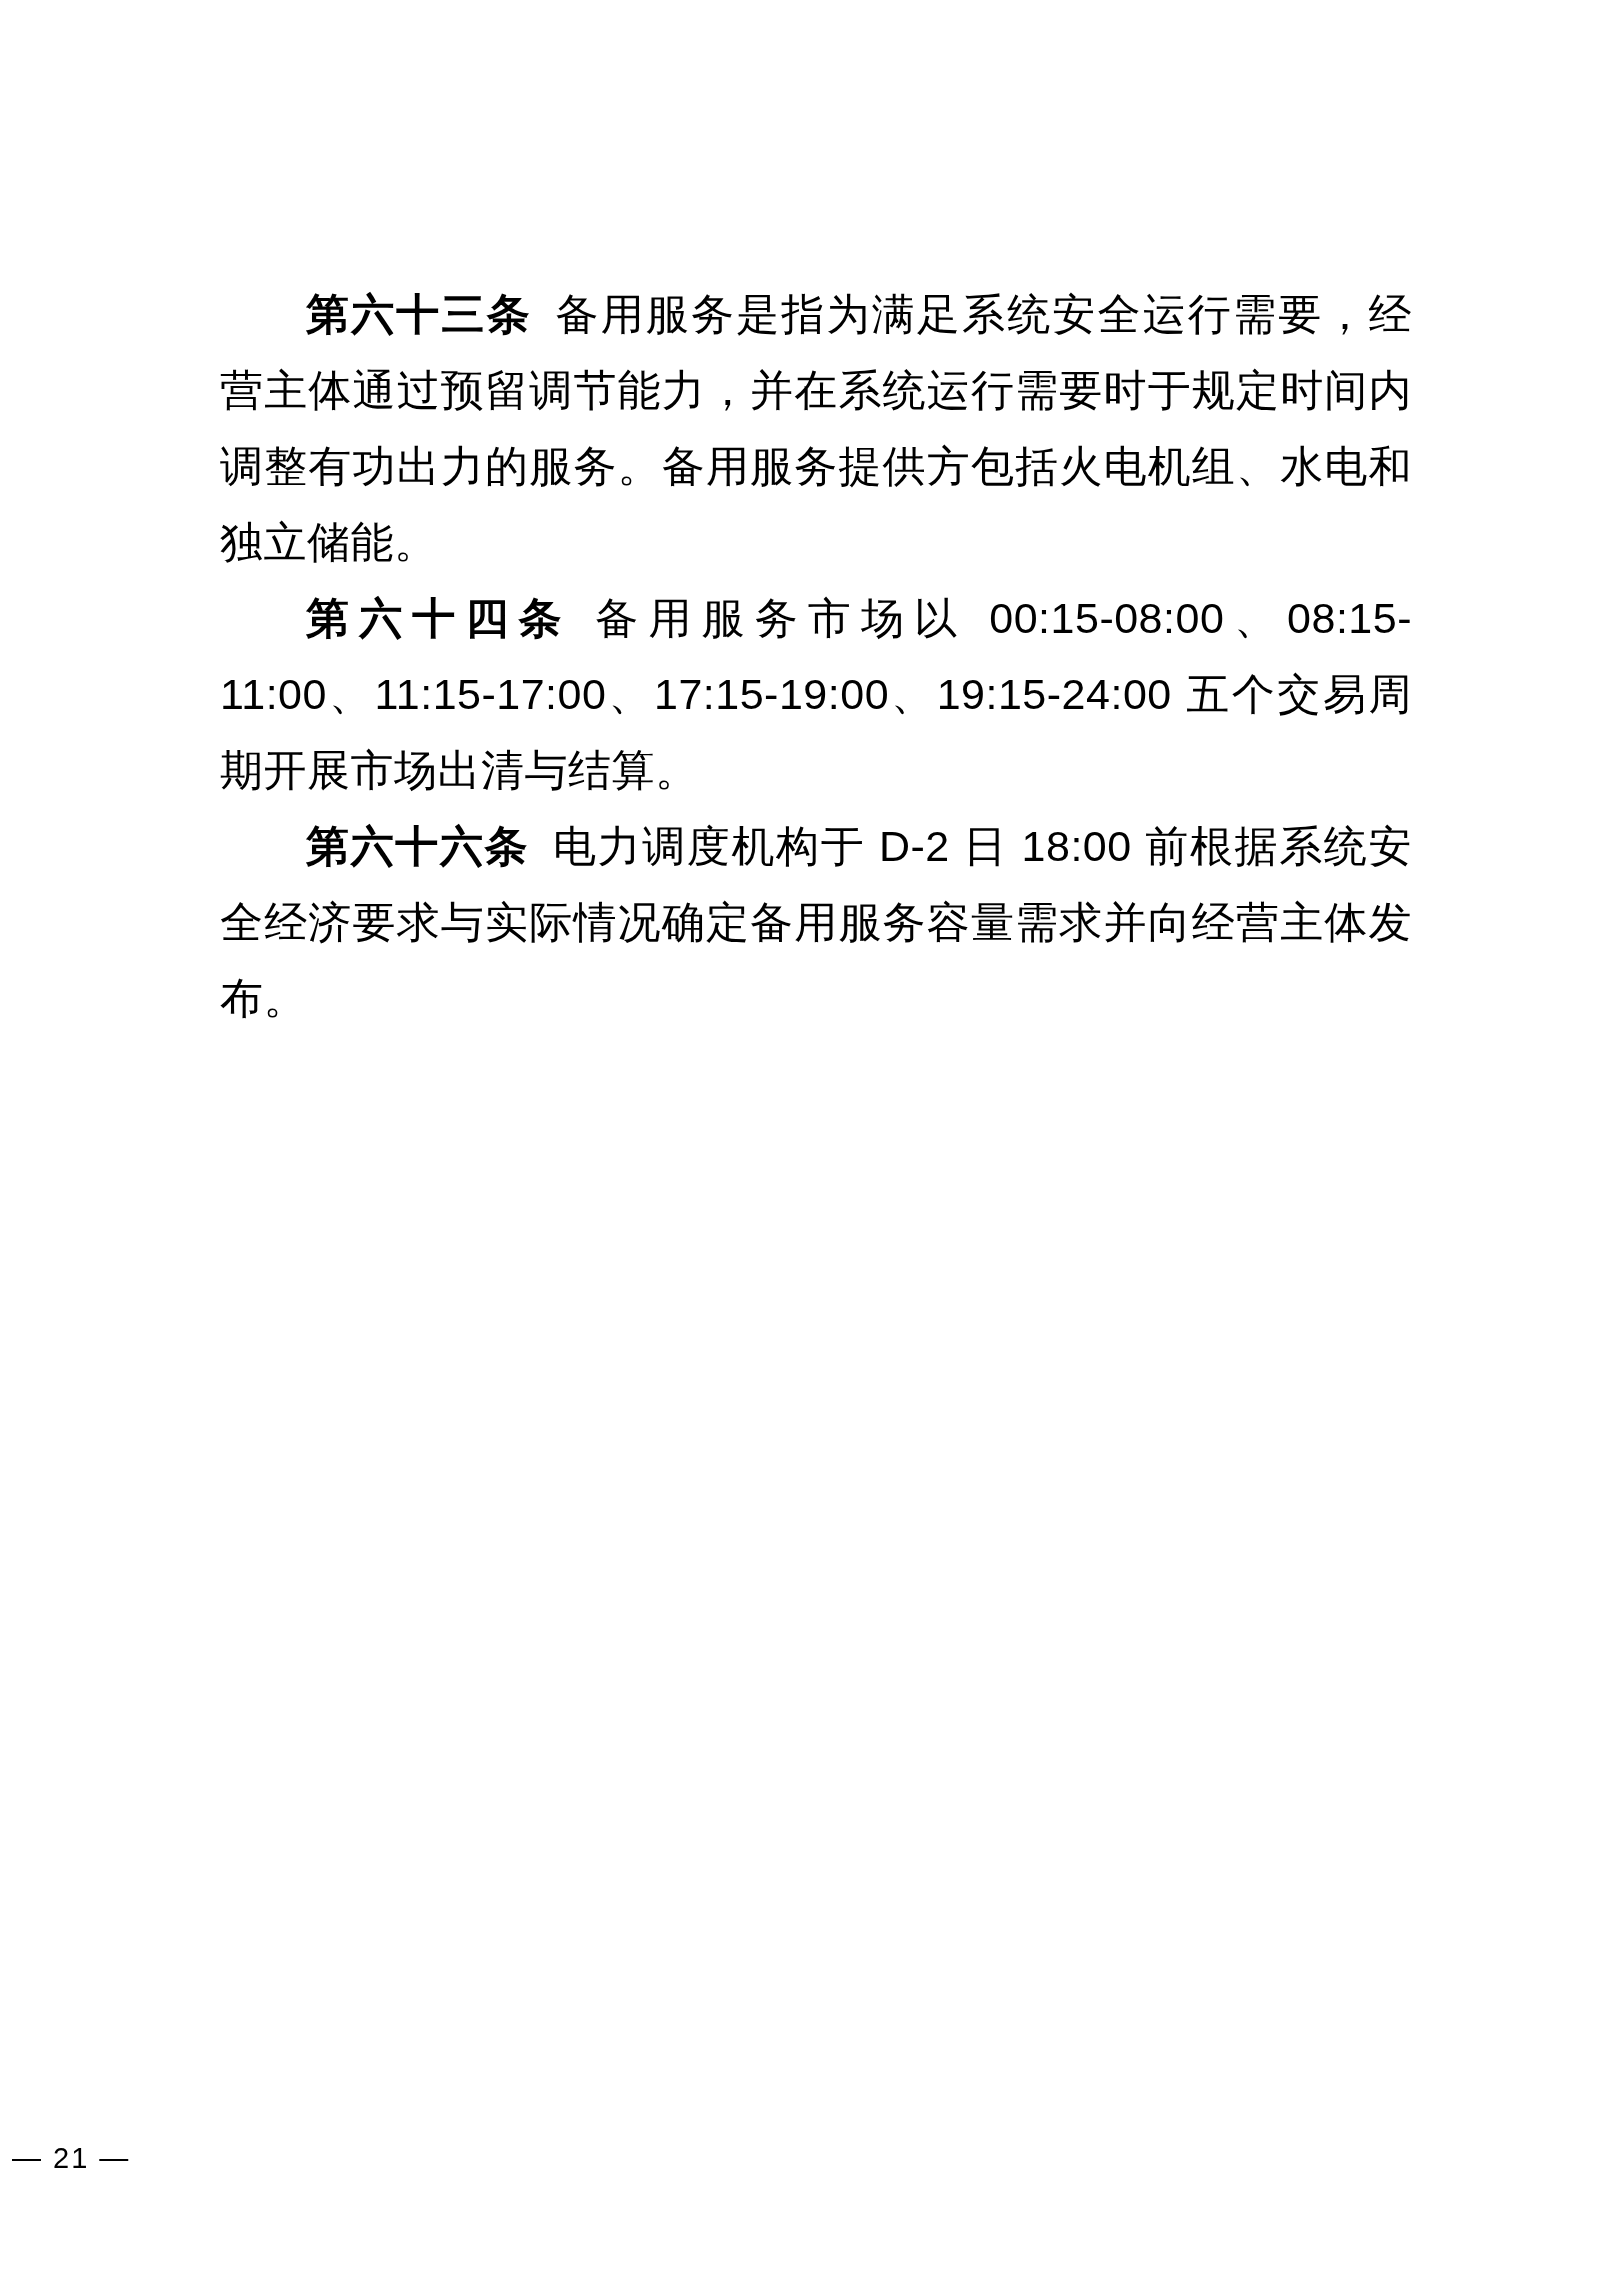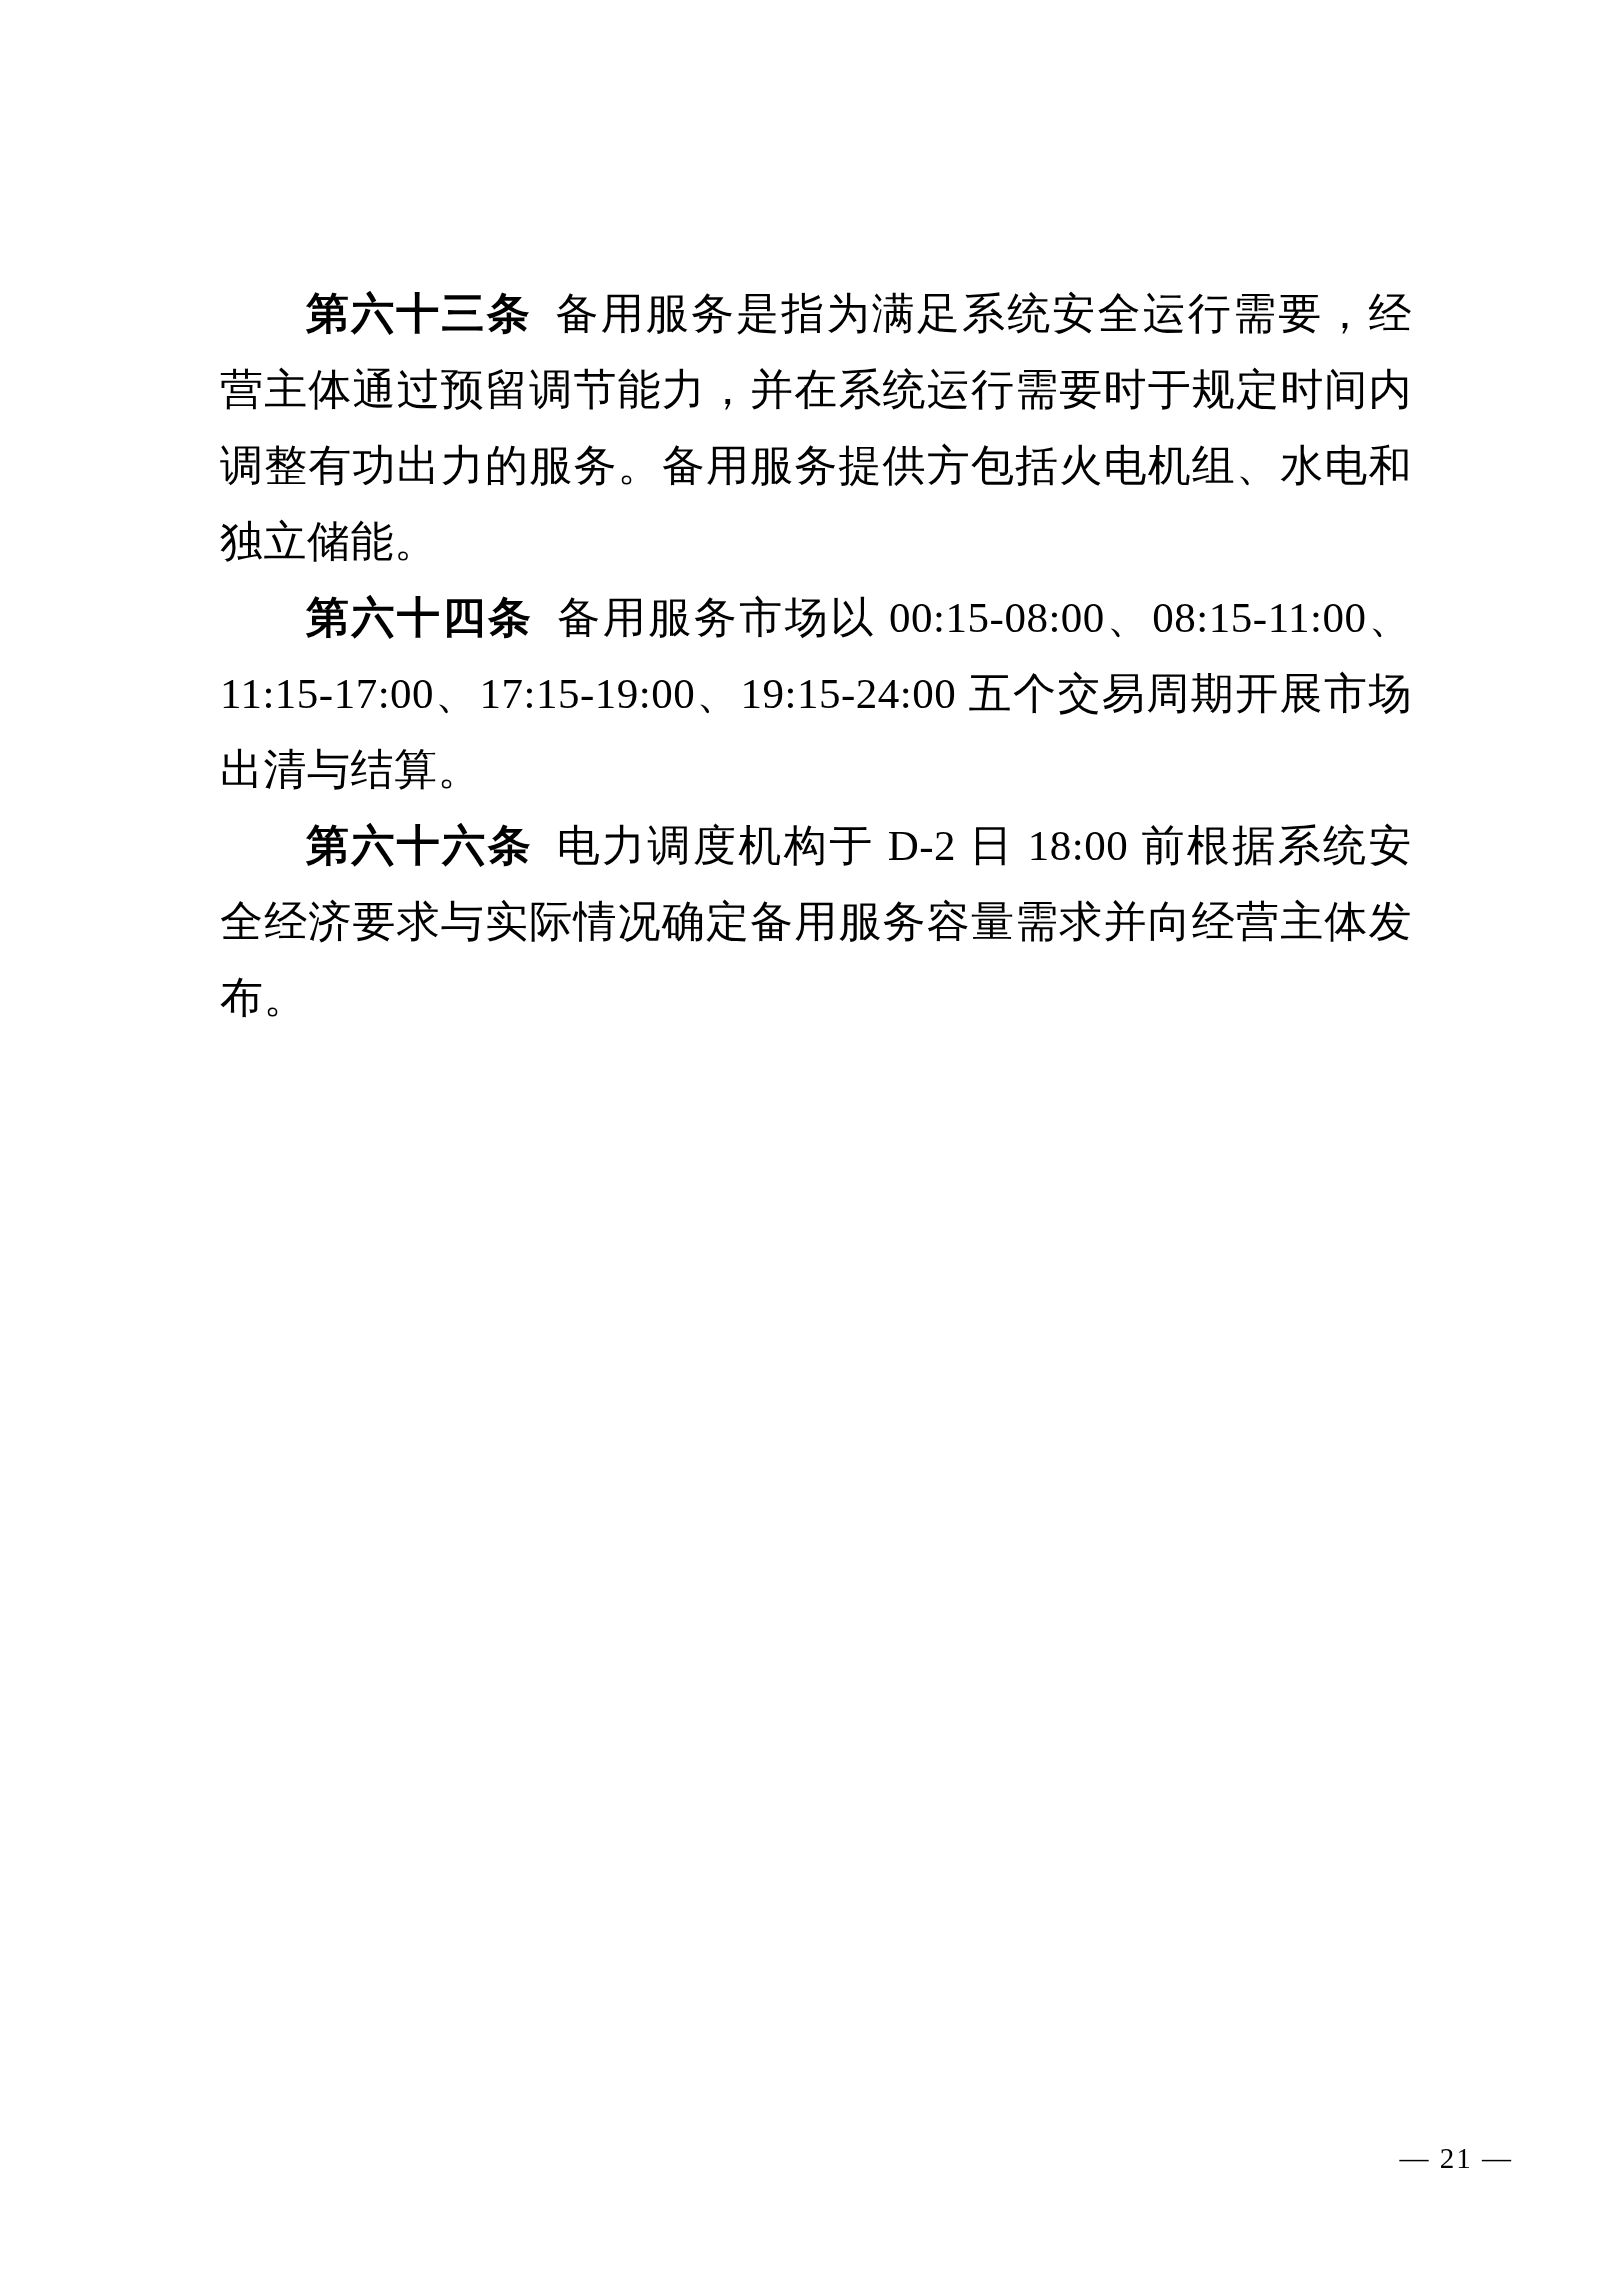--- a/index.html
+++ b/index.html
@@ -5,21 +5,21 @@
   html, body {
     margin: 0;
     padding: 0;
     background: #ffffff;
   }
   .page {
     position: relative;
     width: 1513px;
     height: 2293px;
     background: #ffffff;
-    font-family: Liberation Serif, serif;
+    font-family: Liberation Sans, sans-serif;
     color: #000000;
     overflow: hidden;
   }
   .content {
     position: absolute;
     left: 220px;
     top: 276px;
     width: 1192px;
     font-size: 43px;
     line-height: 76px;
@@ -31,24 +31,24 @@
     padding: 0;
     text-indent: 86px;
     letter-spacing: 0.5px;
   }
   .head {
     font-weight: 700;
     margin-right: 0.55em;
   }
   .footer {
     position: absolute;
-    left: 0;
+    left: 12px;
     top: 2141px;
     width: 100%;
-    text-align: right;
+    text-align: left;
     font-size: 29px;
     line-height: 35px;
     letter-spacing: 2px;
   }
 </style>
 </head>
 <body>
 
 <div class="page">
 

